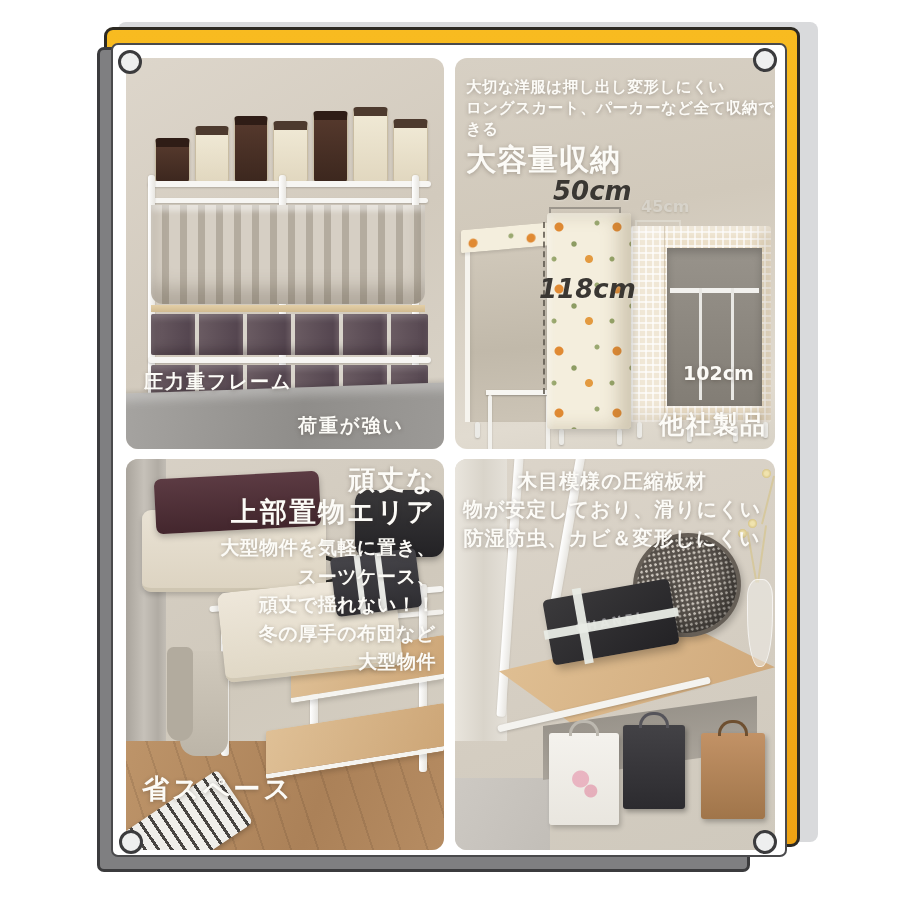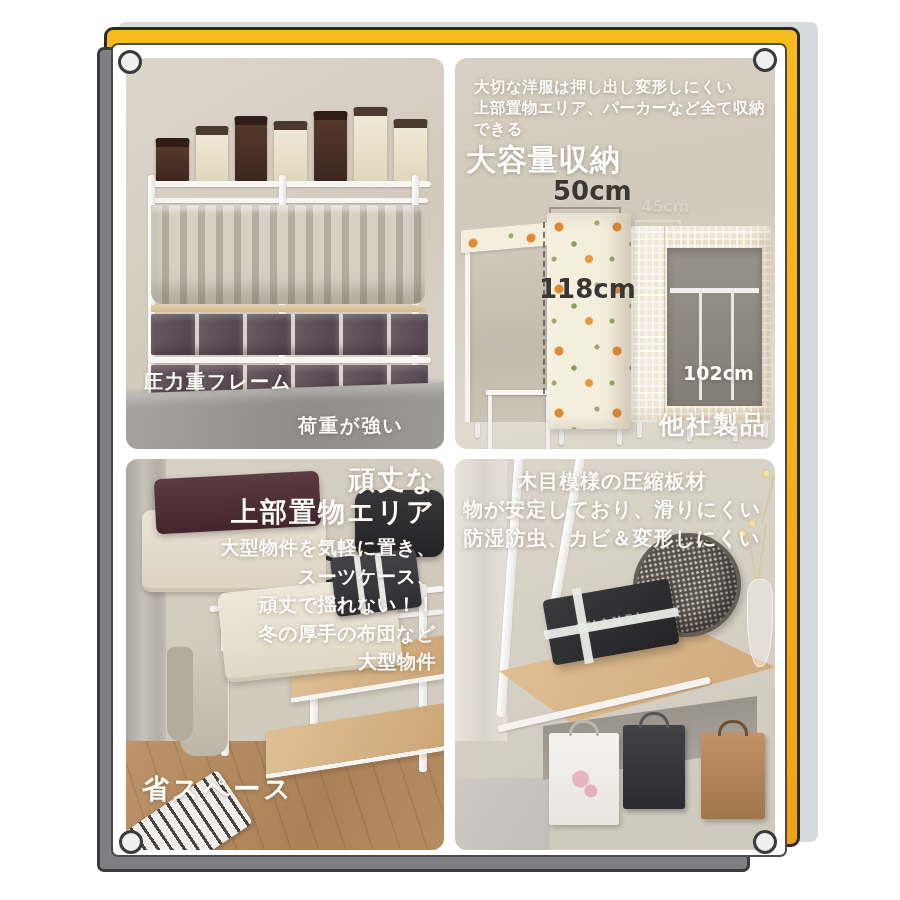--- a/index.html
+++ b/index.html
@@ -16,21 +16,21 @@
   .card.gray { left:97px; top:47px; width:653px; height:825px; background:#7f7f81; border:3px solid #3b3b3d; border-radius:7px; }
   .card.white { left:111px; top:43px; width:676px; height:814px; background:#ffffff; border:2px solid #4a4a4c; border-radius:7px; }
   .hole { position:absolute; width:24px; height:24px; border-radius:50%; background:#eeefef; border:3px solid #3b3b3d; z-index:40; }
   .photo { position:absolute; border-radius:12px; overflow:hidden; }
   #photo-tl { left:13px; top:13px;  width:318px; height:391px; background:linear-gradient(150deg,#ddd6cb 0%,#d2cabd 55%,#dad4c9 100%); }
   #photo-tr { left:342px; top:13px; width:320px; height:391px; background:linear-gradient(170deg,#d7d0c4 0%,#d1c9bb 40%,#e1dbd0 85%,#d8d2c6 100%); }
   #photo-bl { left:13px; top:414px; width:318px; height:391px; background:linear-gradient(150deg,#d8d1c6 0%,#d0c9bc 50%,#d7d1c6 100%); }
   #photo-br { left:342px; top:414px; width:320px; height:391px; background:linear-gradient(160deg,#dcd5ca 0%,#d4cdc1 60%,#cfc9bd 100%); }
 
   .white-txt { color:#fcfbf7; text-shadow:0 1px 4px rgba(60,50,40,.35); font-weight:bold; }
-  .dark-txt  { color:#3a3733; font-weight:bold; text-shadow:0 1px 2px rgba(255,255,255,.25); }
+  .dark-txt  { color:#3a3733; font-weight:bold; text-shadow:0 1px 2px rgba(255,255,255,.25);font-style:italic; }
 
   
   .tl-shelfbar { position:absolute; background:#f7f6f3; height:6px; border-radius:3px; box-shadow:0 1px 2px rgba(0,0,0,.18); }
   .tl-cases { position:absolute; left:9%; right:5%; top:10%; height:22%; display:flex; align-items:flex-end; gap:5px; }
   .case { flex:1; background:linear-gradient(#efe8d4,#e1d7bf); border:1px solid #c9bda3; border-top:9px solid #4d3a2e; border-radius:4px; box-shadow:0 2px 3px rgba(0,0,0,.15); }
   .case.dark { background:linear-gradient(#54382c,#3c271e); border-top-color:#2f1d16; }
   .tl-post { position:absolute; width:7px; top:30%; bottom:12%; background:linear-gradient(90deg,#ffffff,#e8e6e1); border-radius:3px; box-shadow:0 0 2px rgba(0,0,0,.18); }
   .tl-clothes { position:absolute; left:8%; right:6%; top:37.5%; height:25.5%;
     background:repeating-linear-gradient(90deg,#d6cfc4 0 11px,#b4ac9f 11px 18px);
     border-radius:0 0 12px 12px;
@@ -42,21 +42,21 @@
   .tl-base { position:absolute; left:-4%; right:-4%; bottom:-2%; height:17.5%;
     background:linear-gradient(100deg,#a7a5a2 0%,#8f8d8a 55%,#9d9b98 100%);
     transform:rotate(-2deg); border-radius:6px 10px 4px 4px;
     box-shadow:inset 0 8px 10px rgba(255,255,255,.28), 0 -2px 4px rgba(0,0,0,.12); }
   .tl-caption { position:absolute; left:0; right:4px; bottom:0; height:24%; z-index:5; font-size:19px; letter-spacing:2px;border-radius:23px; }
   .tl-caption .l1 { position:absolute; left:18px; top:14px; }
   .tl-caption .l2 { position:absolute; right:36px; bottom:10px; }
 
   
   .tr-copy { position:absolute; left:11px; top:19px; z-index:6; }
-  .tr-copy .sm { font-size:15.5px; line-height:1.35; letter-spacing:.5px;margin-left:8px; }
+  .tr-copy .sm { font-size:15.5px; line-height:1.35; letter-spacing:.5px; }
   .tr-copy .lg { font-size:30px; line-height:1.16; letter-spacing:1px; margin-top:3px; }
   .tr-scene { position:absolute; left:0; right:0; top:118px; bottom:0; }
   .floral { background-color:#f4eedd;
     background-image:
       radial-gradient(circle at 12px 14px, #e08a33 4px, rgba(224,138,51,0) 5px),
       radial-gradient(circle at 42px 46px, #e39a40 3.5px, rgba(227,154,64,0) 4.5px),
       radial-gradient(circle at 27px 31px, #8d9c63 2.2px, rgba(141,156,99,0) 3.2px),
       radial-gradient(circle at 7px 46px, #95a468 2px, rgba(149,164,104,0) 3px),
       radial-gradient(circle at 50px 10px, #9aa870 2px, rgba(154,168,112,0) 3px);
     background-size:58px 62px; }
@@ -169,21 +169,21 @@
       <div class="tl-base"></div>
       <div class="tl-caption white-txt">
         <div class="l1">圧力重フレーム</div>
         <div class="l2">荷重が強い</div>
       </div>
     </section>
 
     <section class="photo" id="photo-tr">
       <div class="tr-copy white-txt">
         <div class="sm">大切な洋服は押し出し変形しにくい</div>
-        <div class="sm">上部置物エリア、パーカーなど全て収納できる</div>
+        <div class="sm">ロングスカート、パーカーなど全て収納できる</div>
         <div class="lg">大容量収納</div>
       </div>
 
       <div class="tr-scene">
 
         <div class="dark-txt" style="position:absolute; left:98px; top:0px; font-size:26px;">50cm</div>
         <div class="bracket" style="left:94px; top:31px; width:72px; height:9px;"></div>
         <div class="ours-valance floral"></div>
         <div class="ours-open">
           <div class="ours-table">

